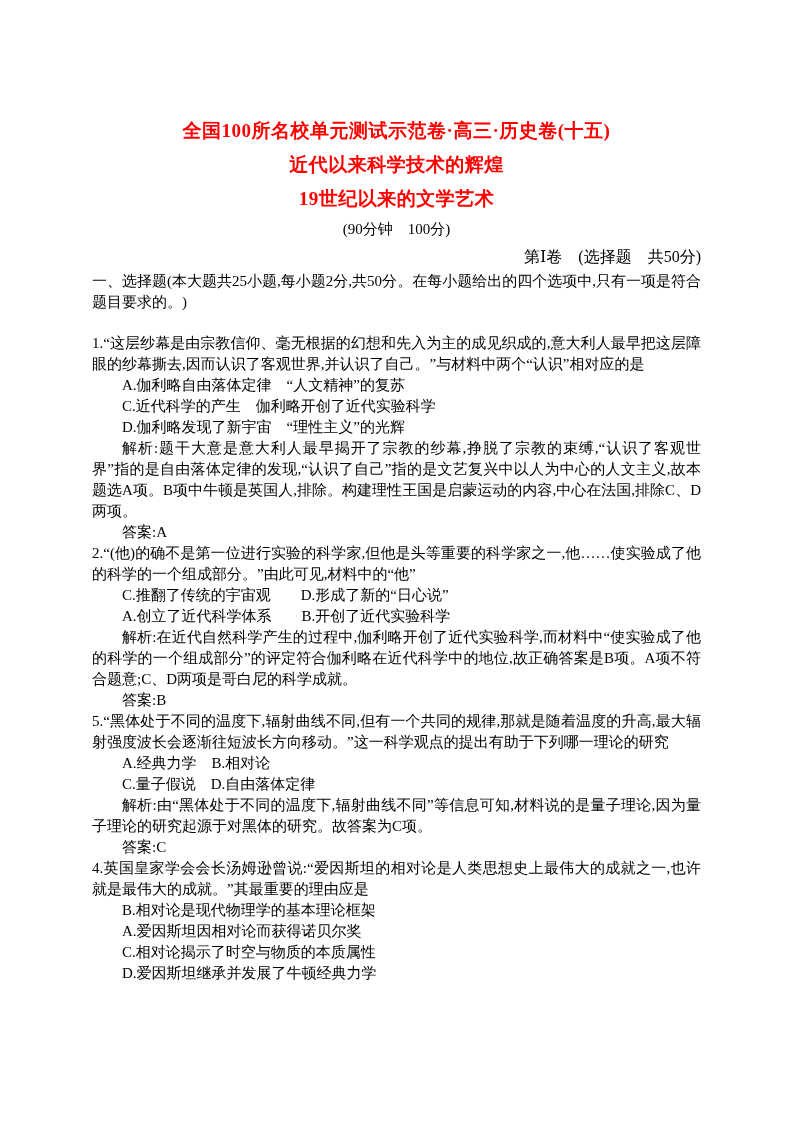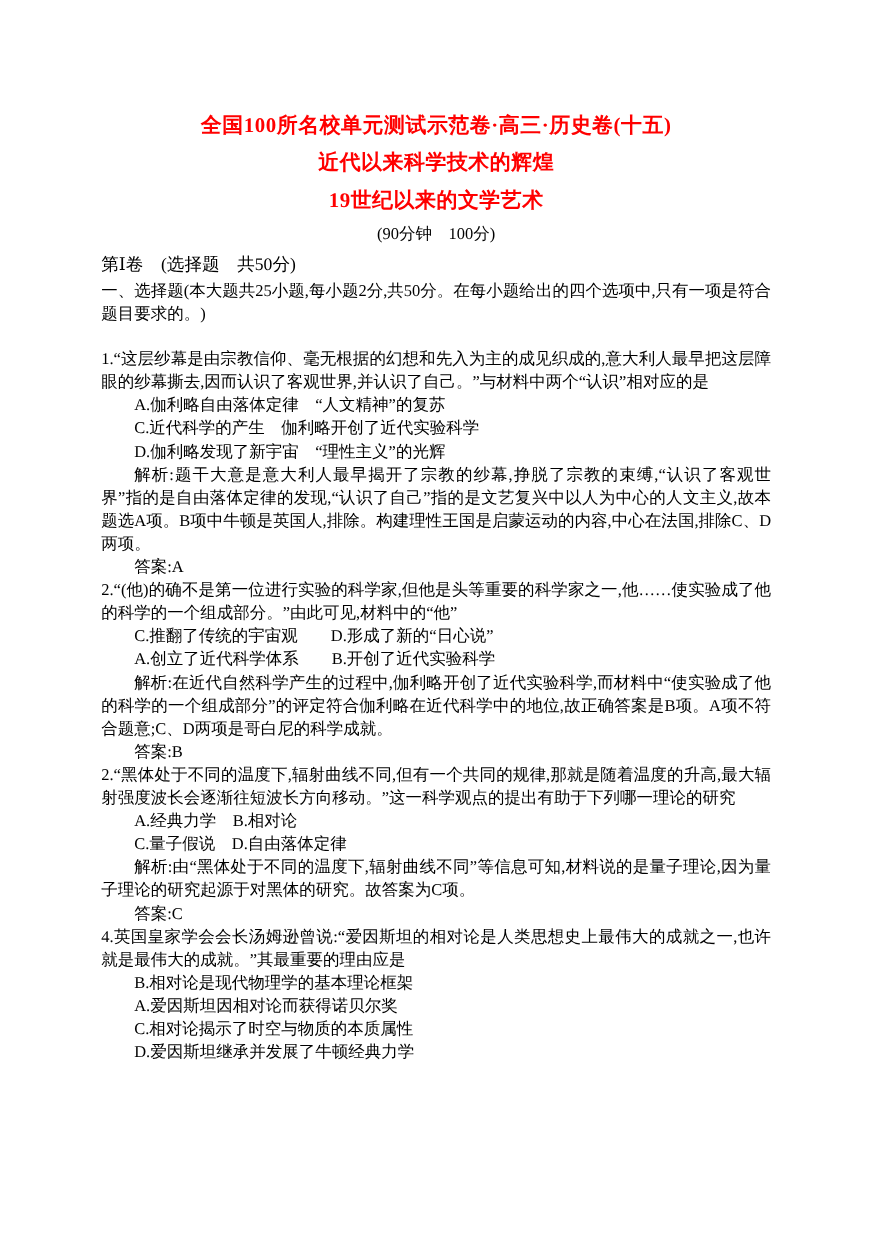--- a/index.html
+++ b/index.html
@@ -12,40 +12,41 @@
     height: 1122px;
     font-family: "Liberation Serif", "DejaVu Serif", serif;
     color: #000000;
     overflow: hidden;
   }
   .page {
     box-sizing: border-box;
     width: 793px;
     height: 955px;
     padding: 98px 92px 40px 92px;
+    margin-top: 16px;
   }
   .title-line {
     margin: 0;
     text-align: center;
     color: #ff0000;
     font-weight: bold;
     font-size: 19px;
     line-height: 34px;
     letter-spacing: 0.5px;
   }
   .meta-line {
     margin: 0;
     text-align: center;
     font-size: 15px;
     line-height: 27px;
     font-weight: normal;
   }
   .section-line {
     margin: 0;
-    text-align: left;
+    text-align: right;
     font-size: 16px;
     line-height: 28px;
     font-weight: normal;
   }
   .bodytext p {
     margin: 0;
     font-size: 15px;
     line-height: 21px;
     text-align: justify;
   }
@@ -89,21 +90,21 @@
 
     <div class="question">
       <p class="stem">2.“(他)的确不是第一位进行实验的科学家,但他是头等重要的科学家之一,他……使实验成了他的科学的一个组成部分。”由此可见,材料中的“他”</p>
       <p class="option-line">C.推翻了传统的宇宙观　　D.形成了新的“日心说”</p>
       <p class="option-line">A.创立了近代科学体系　　B.开创了近代实验科学</p>
       <p class="analysis">解析:在近代自然科学产生的过程中,伽利略开创了近代实验科学,而材料中“使实验成了他的科学的一个组成部分”的评定符合伽利略在近代科学中的地位,故正确答案是B项。A项不符合题意;C、D两项是哥白尼的科学成就。</p>
       <p class="answer">答案:B</p>
     </div>
 
     <div class="question">
-      <p class="stem">2.“黑体处于不同的温度下,辐射曲线不同,但有一个共同的规律,那就是随着温度的升高,最大辐射强度波长会逐渐往短波长方向移动。”这一科学观点的提出有助于下列哪一理论的研究</p>
+      <p class="stem">5.“黑体处于不同的温度下,辐射曲线不同,但有一个共同的规律,那就是随着温度的升高,最大辐射强度波长会逐渐往短波长方向移动。”这一科学观点的提出有助于下列哪一理论的研究</p>
       <p class="option-line">A.经典力学　B.相对论</p>
       <p class="option-line">C.量子假说　D.自由落体定律</p>
       <p class="analysis">解析:由“黑体处于不同的温度下,辐射曲线不同”等信息可知,材料说的是量子理论,因为量子理论的研究起源于对黑体的研究。故答案为C项。</p>
       <p class="answer">答案:C</p>
     </div>
 
     <div class="question">
       <p class="stem">4.英国皇家学会会长汤姆逊曾说:“爱因斯坦的相对论是人类思想史上最伟大的成就之一,也许就是最伟大的成就。”其最重要的理由应是</p>
       <p class="option-line">B.相对论是现代物理学的基本理论框架</p>
       <p class="option-line">A.爱因斯坦因相对论而获得诺贝尔奖</p>

